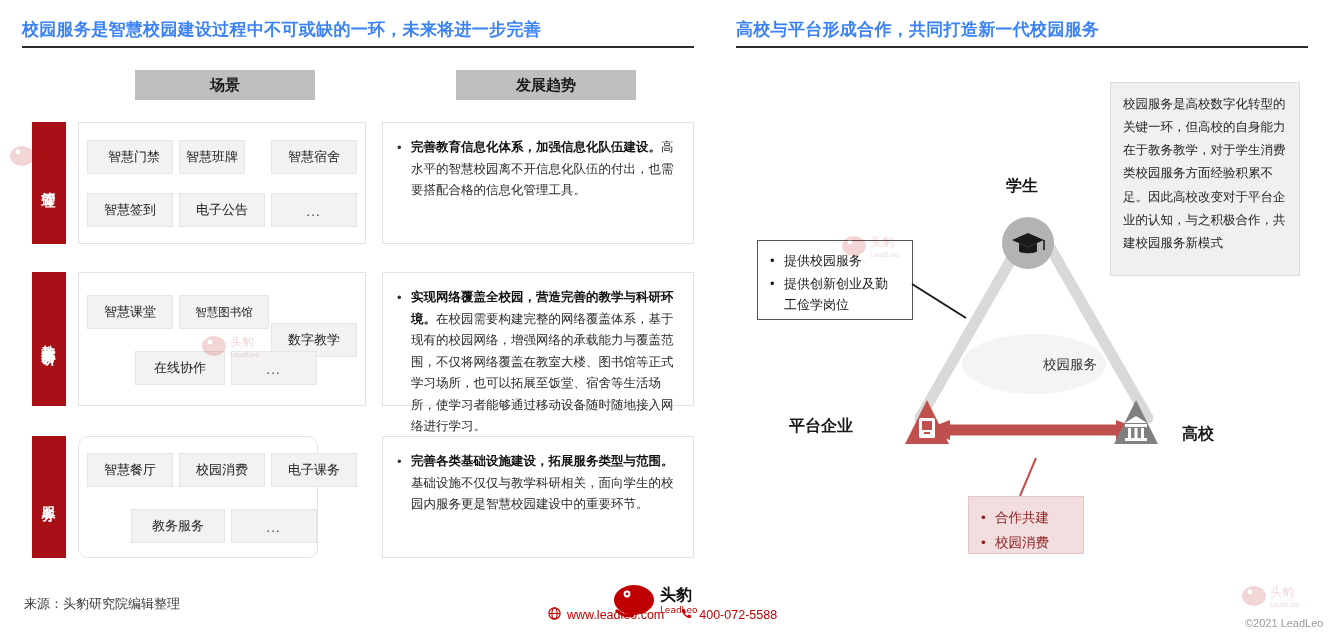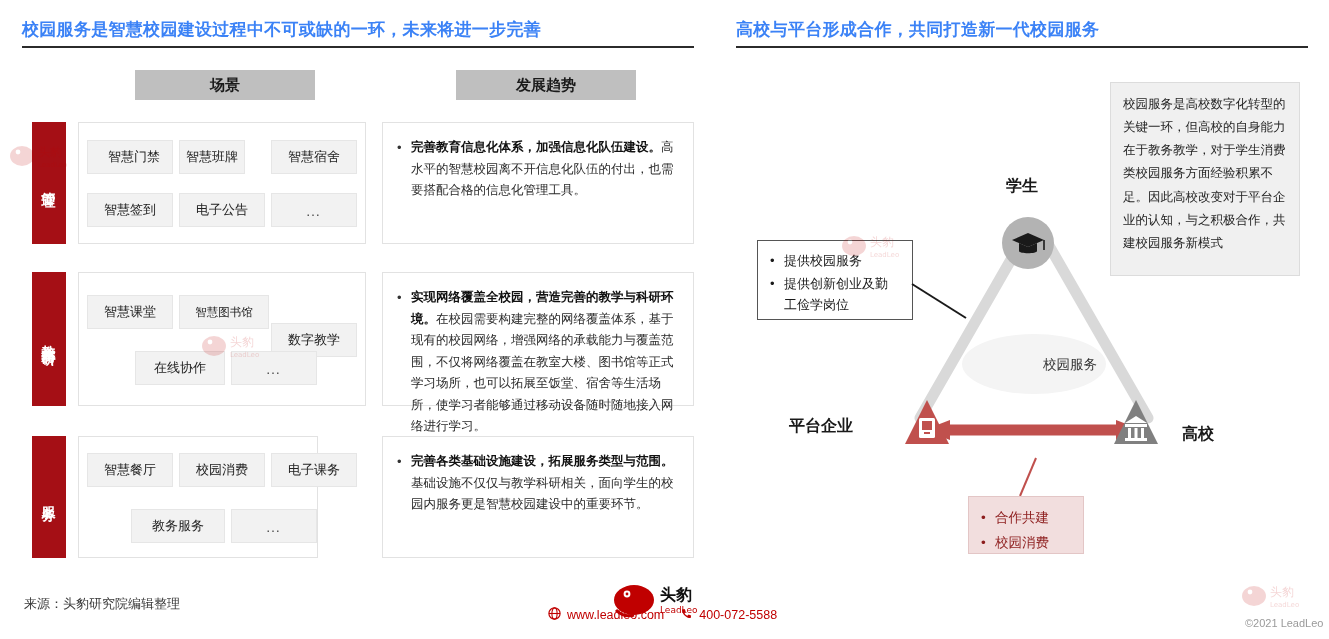--- a/index.html
+++ b/index.html
@@ -227,21 +227,21 @@
   <div class="trend-box" style="left:382px; top:272px; width:312px; height:134px;">
     <div class="trend-item">
       <span class="trend-bullet">•</span>
       <span class="trend-text"><b>实现网络覆盖全校园，营造完善的教学与科研环境。</b><span>在校园需要构建完整的网络覆盖体系，基于现有的校园网络，增强网络的承载能力与覆盖范围，不仅将网络覆盖在教室大楼、图书馆等正式学习场所，也可以拓展至饭堂、宿舍等生活场所，使学习者能够通过移动设备随时随地接入网络进行学习。</span></span>
     </div>
   </div>
 
   <div class="row-label" style="left:32px; top:436px; width:34px; height:122px;">
     <span style="writing-mode:vertical-rl; text-orientation:upright; letter-spacing:2px;">服务</span>
   </div>
-  <div class="scene-box" style="left:78px; top:436px; width:240px; height:122px;">
+  <div class="scene-box" style="left:78px; top:436px; width:240px; height:122px;border-radius:10px;">
     <div class="chip" style="left:8px; top:16px; width:86px;">智慧餐厅</div>
     <div class="chip" style="left:100px; top:16px; width:86px;">校园消费</div>
     <div class="chip" style="left:192px; top:16px; width:86px;">电子课务</div>
     <div class="chip" style="left:52px; top:72px; width:94px;">教务服务</div>
     <div class="chip ellipsis" style="left:152px; top:72px; width:86px;">…</div>
   </div>
   <div class="trend-box" style="left:382px; top:436px; width:312px; height:122px;">
     <div class="trend-item">
       <span class="trend-bullet">•</span>
       <span class="trend-text"><b>完善各类基础设施建设，拓展服务类型与范围。</b><span>基础设施不仅仅与教学科研相关，面向学生的校园内服务更是智慧校园建设中的重要环节。</span></span>

